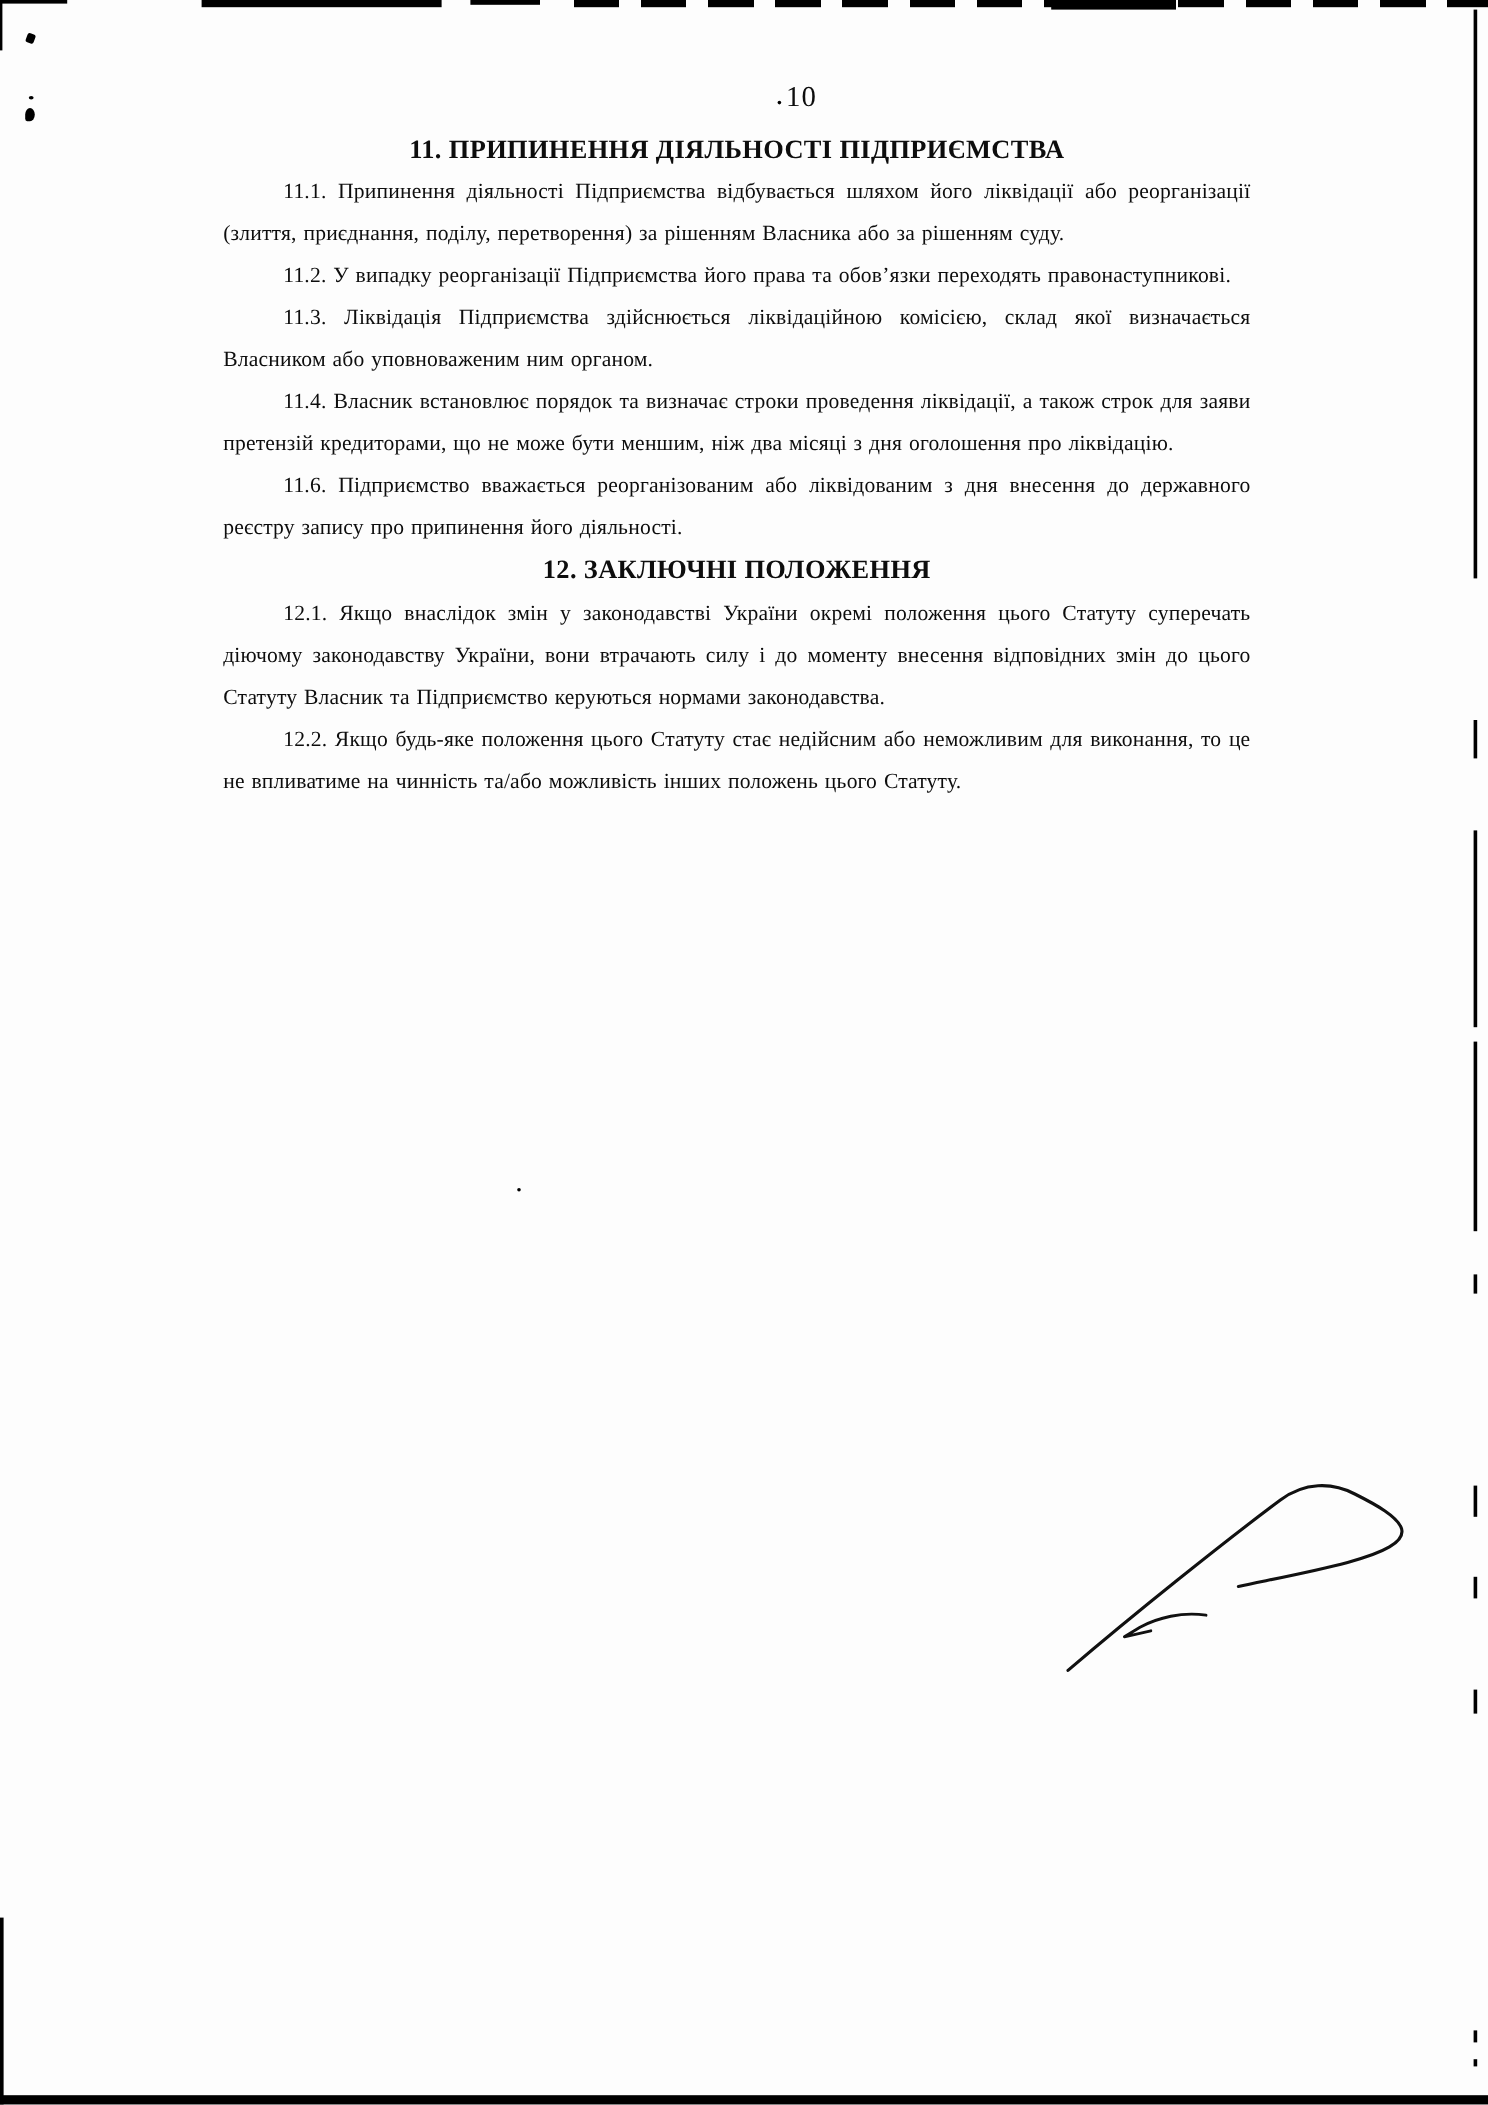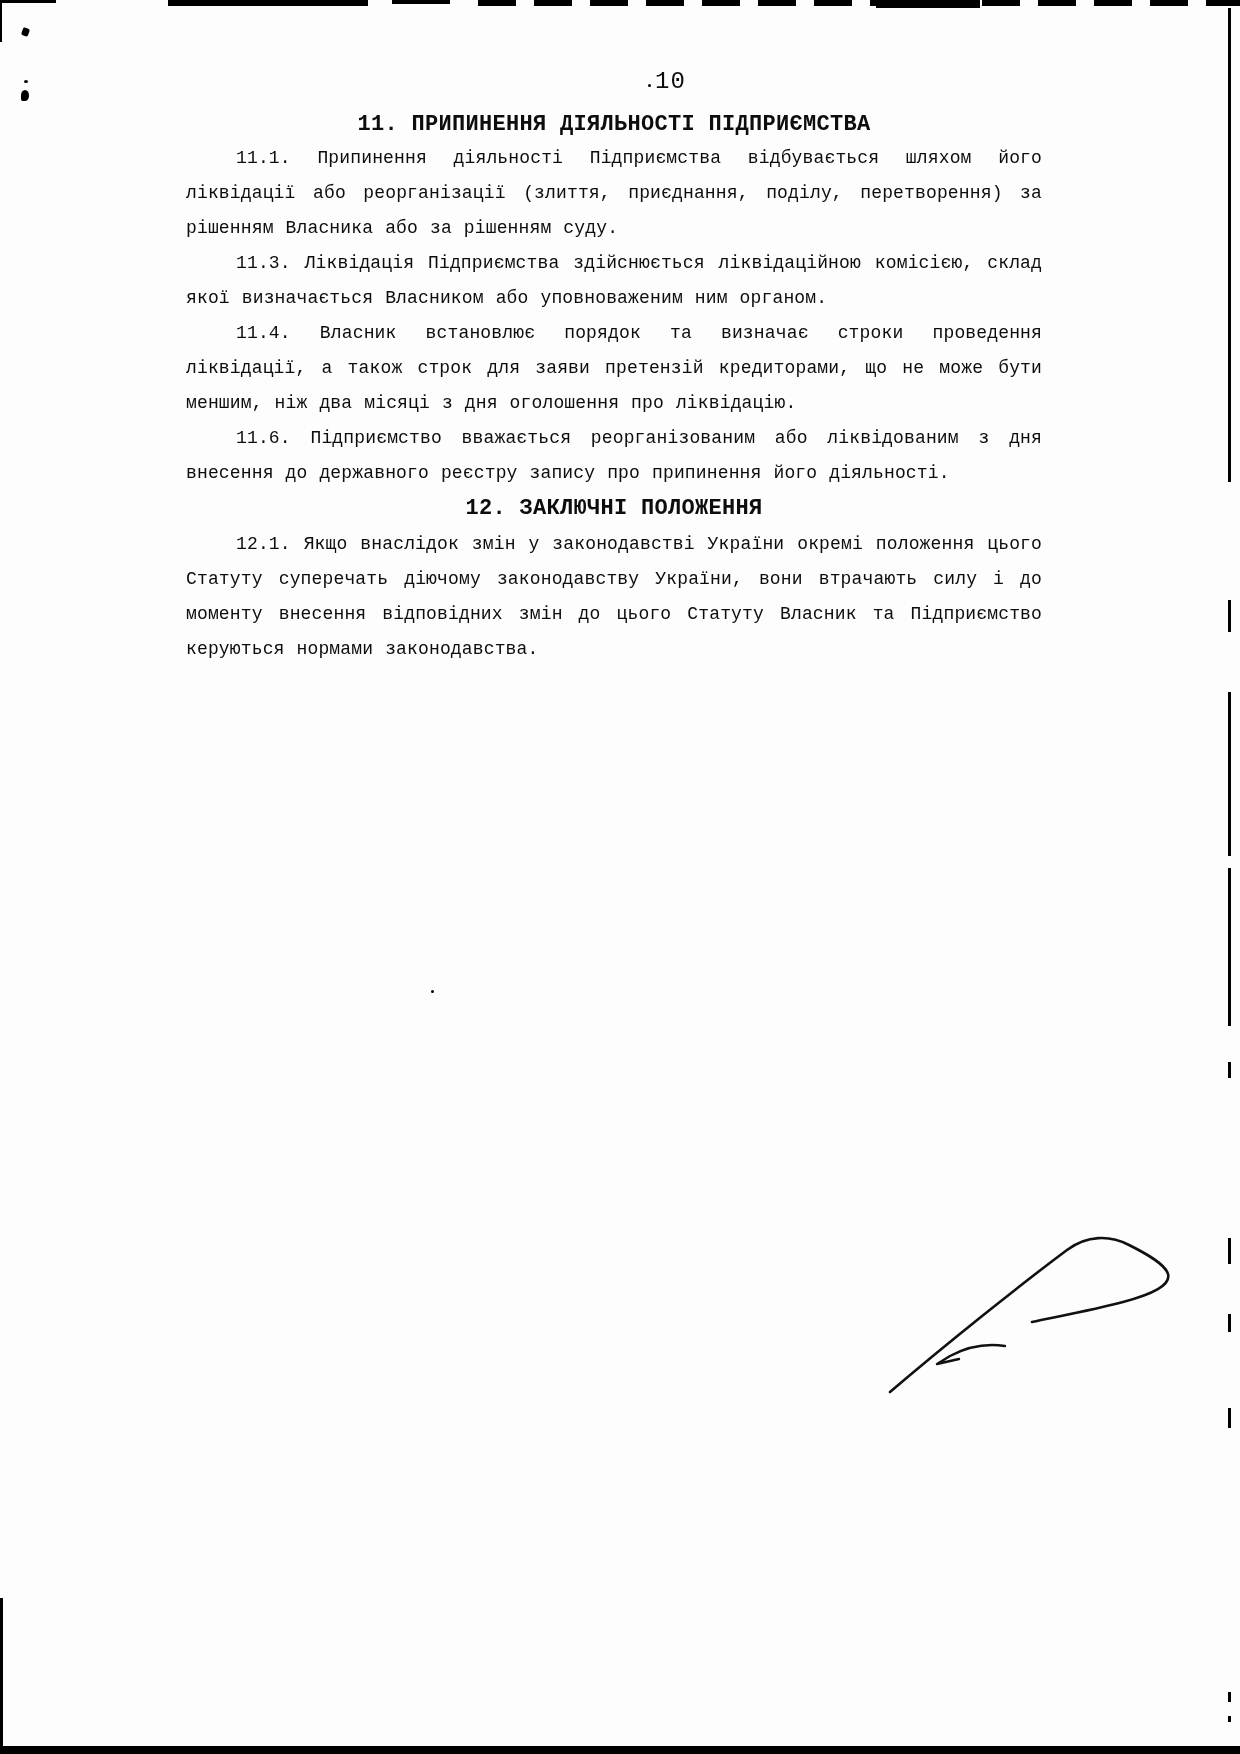--- a/index.html
+++ b/index.html
@@ -6,21 +6,21 @@
     margin: 0;
     padding: 0;
     background: #e8e8e8;
   }
   .page {
     position: relative;
     width: 1240px;
     height: 1754px;
     background: #fdfdfd;
     overflow: hidden;
-    font-family: Liberation Mono, monospace;
+    font-family: Liberation Serif, serif;
     color: #0d0d0d;
   }
 
   
   .pagenum {
     position: absolute;
     left: 655px;
     top: 68px;
     font-size: 24px;
     letter-spacing: 1px;
@@ -128,26 +128,28 @@
   <div class="speck speck-small"></div>
   <div class="speck speck-teardrop"></div>
   <div class="speck speck-pagenum"></div>
   <div class="speck speck-midlow"></div>
 
   <div class="pagenum">10</div>
 
   <div class="textblock">
     <h1>11. ПРИПИНЕННЯ ДІЯЛЬНОСТІ ПІДПРИЄМСТВА</h1>
     <p>11.1. Припинення діяльності Підприємства відбувається шляхом його ліквідації або реорганізації (злиття, приєднання, поділу, перетворення) за рішенням Власника або за рішенням суду.</p>
+    <p>11.2. У випадку реорганізації Підприємства його права та обов’язки переходять правонаступникові.</p>
     <p>11.3. Ліквідація Підприємства здійснюється ліквідаційною комісією, склад якої визначається Власником або уповноваженим ним органом.</p>
     <p>11.4. Власник встановлює порядок та визначає строки проведення ліквідації, а також строк для заяви претензій кредиторами, що не може бути меншим, ніж два місяці з дня оголошення про ліквідацію.</p>
     <p>11.6. Підприємство вважається реорганізованим або ліквідованим з дня внесення до державного реєстру запису про припинення його діяльності.</p>
 
     <h1 class="h12">12. ЗАКЛЮЧНІ ПОЛОЖЕННЯ</h1>
     <p>12.1. Якщо внаслідок змін у законодавстві України окремі положення цього Статуту суперечать діючому законодавству України, вони втрачають силу і до моменту внесення відповідних змін до цього Статуту Власник та Підприємство керуються нормами законодавства.</p>
+    <p>12.2. Якщо будь-яке положення цього Статуту стає недійсним або неможливим для виконання, то це не впливатиме на чинність та/або можливість інших положень цього Статуту.</p>
   </div>
 
   <div class="signature-wrap">
     <svg width="330" height="185" viewBox="0 0 330 185" xmlns="http://www.w3.org/2000/svg">
       <path d="M 35 170 C 90 123 165 63 212 28 C 232 13 255 13 274 23 C 292 32 310 42 313 52 C 316 63 298 72 268 80 C 238 88 200 95 177 100" fill="none" stroke="#111" stroke-width="2.6" stroke-linecap="round" stroke-linejoin="round"></path>
       <path d="M 150 124 C 130 121 110 126 95 134 L 82 142 L 104 137" fill="none" stroke="#111" stroke-width="2.4" stroke-linecap="round" stroke-linejoin="round"></path>
     </svg>
   </div>
 
 </div>

